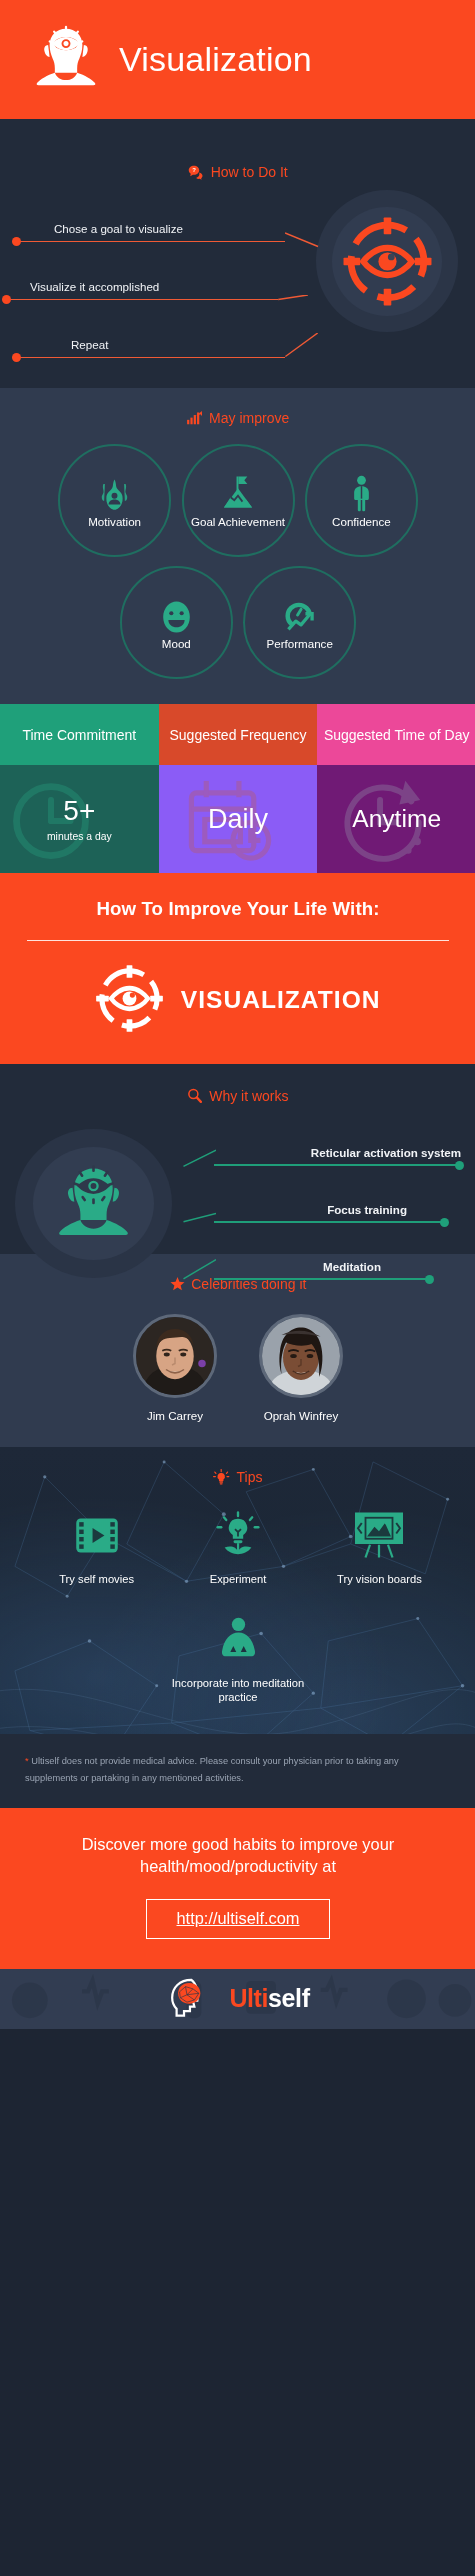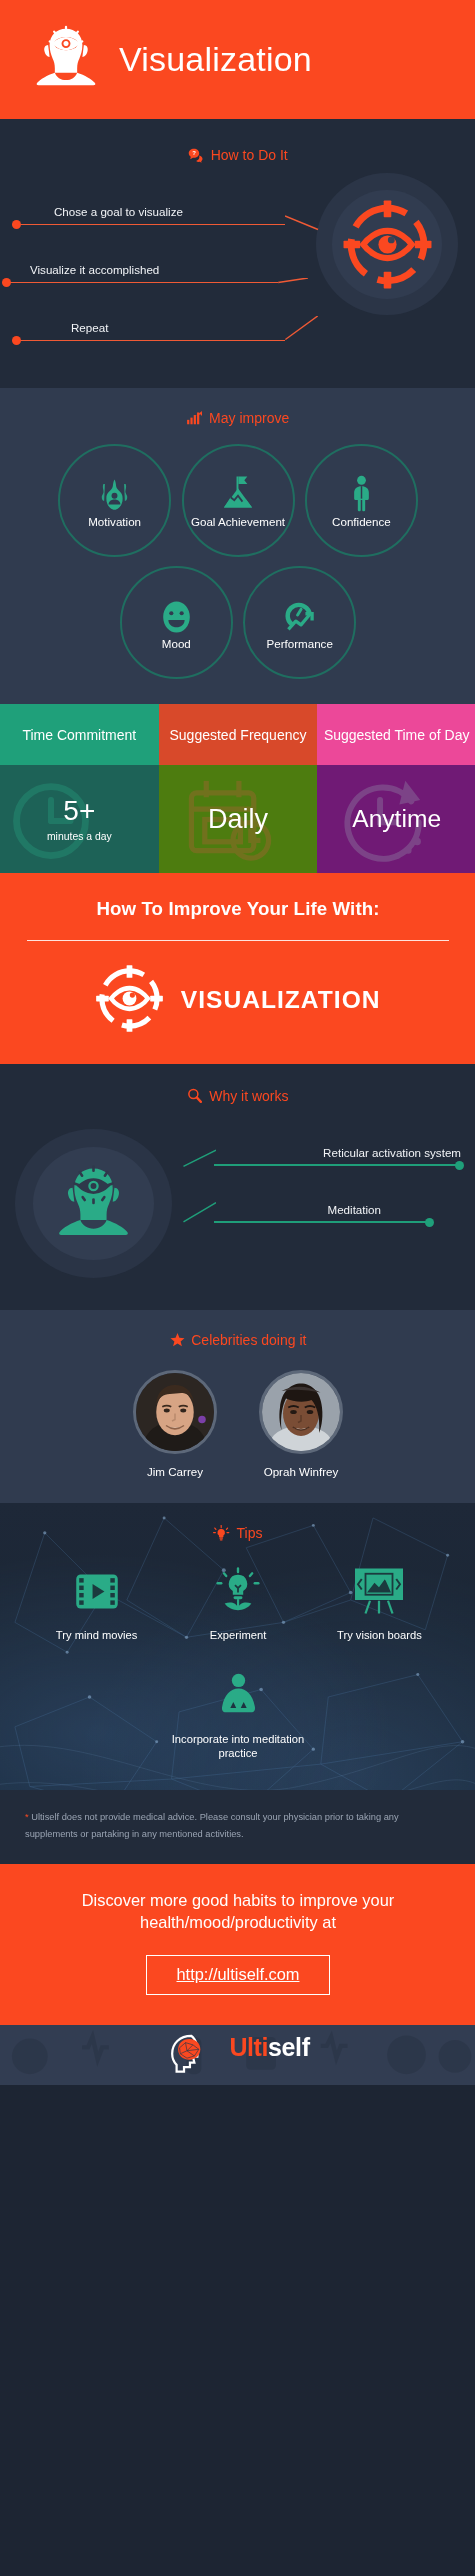--- a/index.html
+++ b/index.html
@@ -36,21 +36,21 @@
     align-items:center;
     justify-content:center;
     gap:6.7px;
     color:#fb4820;
     font-size:14px;
     font-weight:400;
   }
   .sec-head .ic { display:flex; align-items:center; }
 
   
-  .howto { position:relative; height:269px; padding-top:28px; }
+  .howto { position:relative; height:269px; padding-top:45px; }
   .howto-diagram { position:relative; height:187px; margin-top:16.4px; }
   .target-wrap {
     position:absolute; right:18px; top:-6px;
     width:142px; height:142px;
     display:flex; align-items:center; justify-content:center;
   }
   .ring-outer {
     position:absolute; inset:0; border-radius:50%;
     background:#2b3547;
   }
@@ -101,21 +101,21 @@
   }
   .th.c1 { background:#1fa07a; }
   .th.c2 { background:#d8492a; }
   .th.c3 { background:#ec4899; }
   .tbl .td {
     height:108px; position:relative; overflow:hidden;
     display:flex; flex-direction:column;
     align-items:center; justify-content:center;
   }
   .td.c1 { background:#1d6257; }
-  .td.c2 { background:#4d7c0f; }
+  .td.c2 { background:#8b5cf6; }
   .td.c3 { background:#701a75;align-items:center; }
   .td .bgicon { position:absolute; opacity:.30; }
   .td .big { position:relative; color:#fff; font-size:28px; font-weight:400; line-height:1; }
   .td .sub { position:relative; color:#fff; font-size:10.4px; margin-top:6.7px; }
 
   
   .promo { background:#fb4820; padding:25px 0 28px; text-align:center; }
   .promo-h {
     color:#ffffff; font-size:18.7px; font-weight:bold; letter-spacing:0.1px;
   }
@@ -125,31 +125,31 @@
   }
   .promo-logo {
     display:flex; align-items:center; justify-content:center;
     gap:16.4px; margin-top:22.4px;
   }
   .promo-logo-text {
     color:#ffffff; font-size:24.6px; font-weight:bold; letter-spacing:1px;
   }
 
   
-  .why { padding:24px 0 22.4px; position:relative; height:246px; }
+  .why { padding:24px 0 22.4px; position:relative; height:190px; }
   .why-diagram { position:relative; height:172px; margin-top:16.4px; }
   .why-head-wrap {
     position:absolute; left:15px; top:9px;
     width:157px; height:149px;
     display:flex; align-items:center; justify-content:center;
   }
   .why-ring-o { position:absolute; inset:0; border-radius:50%; background:#2a3446; }
   .why-ring-i { position:absolute; left:18px; top:18px; right:18px; bottom:18px; border-radius:50%; background:#323d51; }
   .why-items { position:absolute; right:0; top:0; width:313px; }
-  .why-item { position:relative; height:57px; }
+  .why-item { position:relative; height:57px;font-weight:bold; }
   .why-label { position:absolute; bottom:18px; color:#f2f4f7; font-size:11.6px; }
   .why-line { position:absolute; bottom:11.2px; height:1.5px; background:#1f9e79; }
   .why-dot  { position:absolute; bottom:7.5px; width:9px; height:9px; border-radius:50%; background:#1fa07a; }
   .w1 .why-label{ right:15px; }  .w1 .why-line{ right:16.4px; width:246px; } .w1 .why-dot{ right:12px; }
   .w2 .why-label{ right:69px; }  .w2 .why-line{ right:31px; width:231px; } .w2 .why-dot{ right:27px; }
   .w3 .why-label{ right:95px;margin-left:19px; } .w3 .why-line{ right:46px; width:216px; } .w3 .why-dot{ right:42px; }
 
   
   .celebs { padding:22.4px 0 25px; }
   .celeb-row { display:flex; justify-content:center; gap:42px; margin-top:22.4px; }
@@ -200,21 +200,21 @@
     font-size:16.4px; padding:9.7px 30px;
     background:transparent;
   }
 
   
   .footer {
     background:#323d52; height:60px; position:relative; overflow:hidden;
     display:flex; align-items:center; justify-content:center; gap:7.5px;
   }
   .footer-bg { position:absolute; inset:0; opacity:.30; }
-  .footer-logo { position:relative; display:flex; gap:24px; }
+  .footer-logo { position:relative; display:flex; align-items:center; gap:24px; }
   .footer-word { font-size:25px; font-weight:bold; letter-spacing:-0.4px; }
   .footer-word .u { color:#fb4820; }
   .footer-word .w { color:#ffffff; }
 </style>
 </head>
 <body>
 
 <div class="page">
 
   <div class="header">
@@ -516,20 +516,28 @@
         </svg>
       </div>
 
       <div class="why-items">
         <div class="why-item w1">
           <div class="why-label">Reticular activation system</div>
           <div class="why-line"></div>
           <div class="why-dot"></div>
           <svg style="position:absolute;left:19.4px;bottom:9px" width="34" height="21" viewBox="0 0 46 28">
             <line x1="46" y1="4" x2="2" y2="26" stroke="#1f9e79" stroke-width="2"></line>
+          </svg>
+        </div>
+        <div class="why-item w2">
+          <div class="why-label">Focus training</div>
+          <div class="why-line"></div>
+          <div class="why-dot"></div>
+          <svg style="position:absolute;left:19.4px;bottom:10.4px" width="34" height="12" viewBox="0 0 46 16">
+            <line x1="46" y1="2" x2="2" y2="13" stroke="#1f9e79" stroke-width="2"></line>
           </svg>
         </div>
         <div class="why-item w3">
           <div class="why-label">Meditation</div>
           <div class="why-line"></div>
           <div class="why-dot"></div>
           <svg style="position:absolute;left:19.4px;bottom:10.4px" width="34" height="22.4" viewBox="0 0 46 30">
             <line x1="46" y1="2" x2="2" y2="28" stroke="#1f9e79" stroke-width="2"></line>
           </svg>
         </div>
@@ -664,21 +672,21 @@
               <rect x="8" y="31" width="6" height="6"></rect>
                 <rect x="8" y="41" width="6" height="6"></rect>
               <rect x="50" y="11" width="6" height="6"></rect>
                 <rect x="50" y="21" width="6" height="6"></rect>
               <rect x="50" y="31" width="6" height="6"></rect>
                 <rect x="50" y="41" width="6" height="6"></rect>
             </g>
             <path d="M26 19 L42 29 L26 39 Z" fill="#1b3a3e"></path>
           </svg>
         </span>
-        <span class="tlabel">Try mind movies</span>
+        <span class="tlabel">Try self movies</span>
       </div>
 
       <div class="tip">
         <span class="ticon">
           <svg width="46" height="48" viewBox="0 0 62 64">
             <g fill="#2aab87">
               <path d="M31 10a12 12 0 0 0-7 22v5h14v-5a12 12 0 0 0-7-22z"></path>
               <rect x="25" y="39" width="12" height="4" rx="2"></rect>
               <rect x="29.4" y="0" width="3.2" height="8" rx="1.6"></rect>
               <rect x="12" y="6" width="3.2" height="8" rx="1.6" transform="rotate(-40 13.6 10)"></rect>

